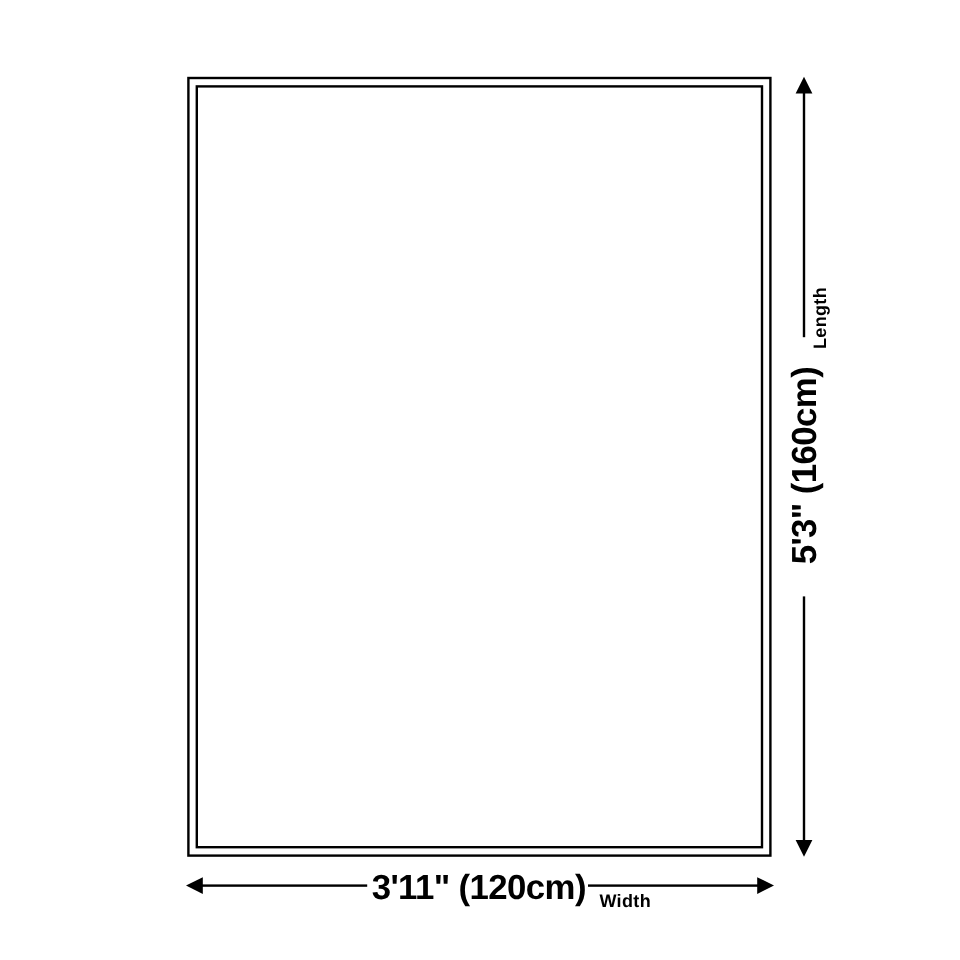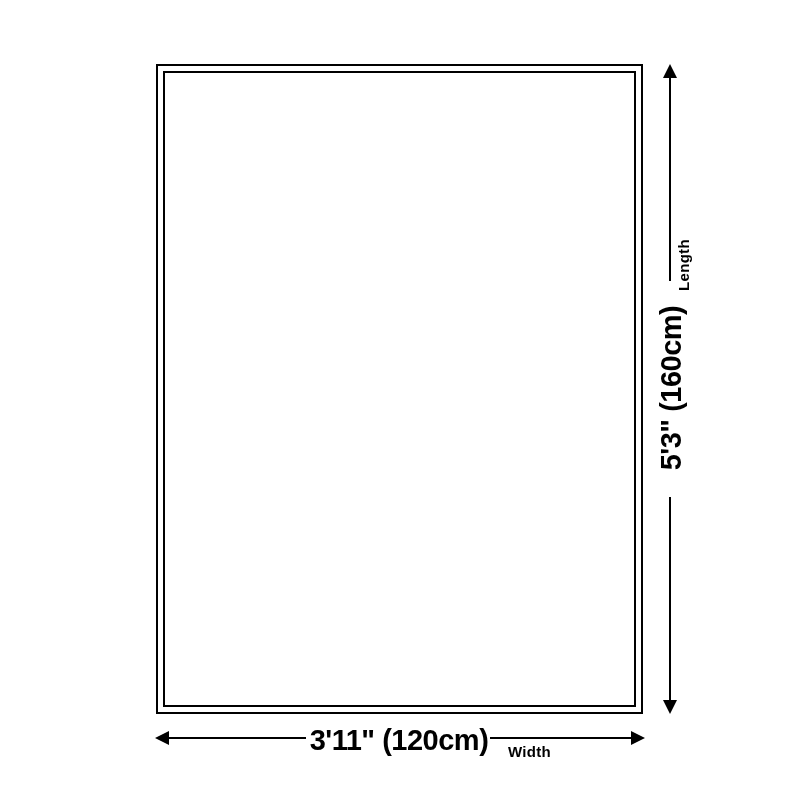--- a/index.html
+++ b/index.html
@@ -110,21 +110,21 @@
     width: 320px;
     height: 34px;
     line-height: 34px;
   }
   .width-label {
     left: 491px;
     top: 744px;
     width: 60px;
     height: 16px;
     line-height: 16px;
-    text-align: right;
+    text-align: center;
   }
 </style>
 </head>
 <body>
 
 <div class="abs" style="inset:0;">
 
   <div class="abs rug-outline">
     <div class="rug-inner"></div>
   </div>

